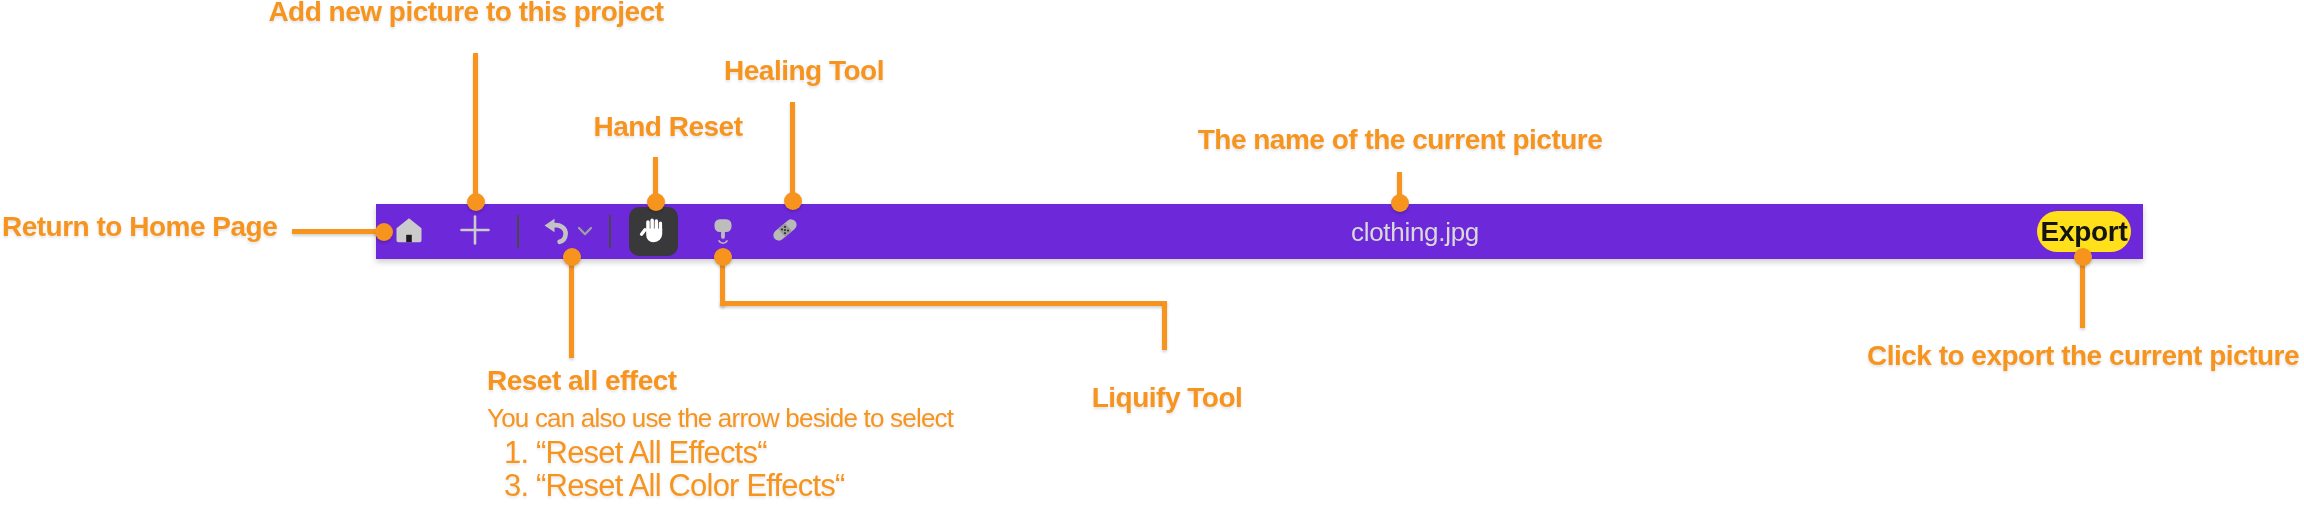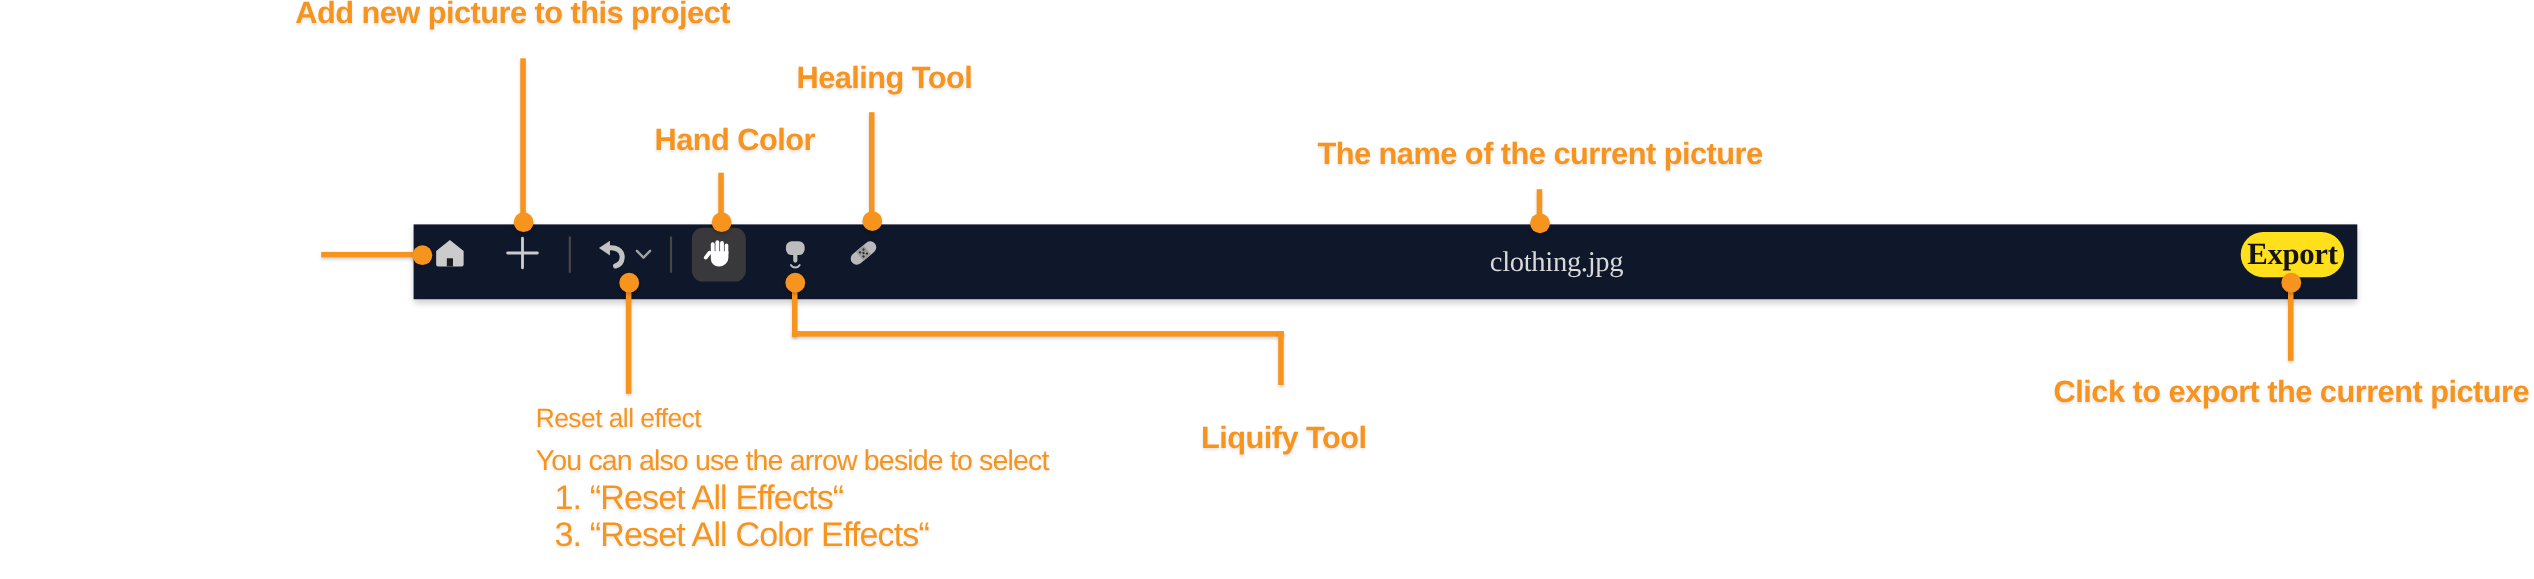--- a/index.html
+++ b/index.html
@@ -16,21 +16,21 @@
   .centered{transform:translateX(-50%);}
   .ann-add{left:466px;top:-2px;}
   .ann-return{left:2px;top:213px;}
   .ann-hand{left:668px;top:113px;}
   .ann-healing{left:804px;top:57px;}
   .ann-name{left:1400px;top:126px;}
   .ann-liquify{left:1167px;top:384px;}
   .ann-export{left:2083px;top:342px;}
   .reset-block{position:absolute;left:487px;top:366px;z-index:3;color:#f7941e;
     text-shadow:0 2px 3px rgba(0,0,0,.10);white-space:nowrap;}
-  .reset-title{font-size:24px;font-weight:400;line-height:30px;letter-spacing:-0.5px;margin:0 0 6px 0;}
+  .reset-title{font-size:28px;font-weight:700;line-height:30px;letter-spacing:-0.5px;margin:0 0 6px 0;}
   .reset-subtitle{font-size:26px;font-weight:400;line-height:33px;letter-spacing:-0.8px;margin:0 0 2px 0;}
   .reset-item{font-size:31px;font-weight:400;line-height:32.5px;letter-spacing:-0.8px;padding-left:17px;}
   
   .ln{position:absolute;background:#f7941e;z-index:2;box-shadow:0 2px 3px rgba(0,0,0,.18);}
   .v{width:5px;} .h{height:5px;}
   .ln-add{left:473px;top:53px;height:151px;}
   .ln-return{left:292px;top:229px;width:92px;}
   .ln-hand{left:653px;top:157px;height:46px;}
   .ln-healing{left:790px;top:102px;height:100px;}
   .ln-name{left:1397px;top:172px;height:32px;}
@@ -44,22 +44,22 @@
   .dot-add{left:467px;top:193px;}
   .dot-return{left:375px;top:223px;}
   .dot-hand{left:647px;top:193px;}
   .dot-healing{left:784px;top:192px;}
   .dot-name{left:1391px;top:194px;}
   .dot-undo{left:563px;top:248px;}
   .dot-liquify{left:714px;top:248px;}
   .dot-export{left:2074px;top:248px;}
   
   .toolbar{
-    position:absolute;left:376px;top:204px;width:1767px;height:68px;background:#0f172a;
-    z-index:1;box-shadow:0 3px 6px rgba(0,0,0,.20);font-family:Liberation Serif, serif;
+    position:absolute;left:376px;top:204px;width:1767px;height:55px;background:#6d28d9;
+    z-index:1;box-shadow:0 3px 6px rgba(0,0,0,.20);
   }
   .tb-btn{
     position:absolute;top:5px;width:44px;height:44px;border:none;background:transparent;
     display:flex;align-items:center;justify-content:center;padding:0;cursor:pointer;border-radius:8px;
   }
   .tb-home{left:11px;} .tb-add{left:77px;}
   .tb-undo{left:158px;}
   .tb-undo-chevron{left:196px;top:14px;width:26px;height:28px;}
   .tb-hand{left:253px;top:3px;width:49px;height:49px;background:#39393b;border-radius:10px;}
   .tb-liquify{left:325px;} .tb-healing{left:387px;}
@@ -74,21 +74,22 @@
     background:#ffe01b;color:#141414;font-family:inherit;font-size:28px;font-weight:700;
     letter-spacing:-0.3px;cursor:pointer;display:flex;align-items:center;justify-content:center;
   }
 </style>
 </head>
 <body>
 
 <div class="canvas">
 
   <div class="ann ann-add centered">Add new picture to this project</div>
-  <div class="ann ann-hand centered">Hand Color</div>
+  <div class="ann ann-return">Return to Home Page</div>
+  <div class="ann ann-hand centered">Hand Reset</div>
   <div class="ann ann-healing centered">Healing Tool</div>
   <div class="ann ann-name centered">The name of the current picture</div>
   <div class="ann ann-liquify centered">Liquify Tool</div>
   <div class="ann ann-export centered">Click to export the current picture</div>
 
   <div class="reset-block">
     <div class="reset-title">Reset all effect</div>
     <div class="reset-subtitle">You can also use the arrow beside to select</div>
     <div class="reset-item">1. “Reset All Effects“</div>
     <div class="reset-item">3. “Reset All Color Effects“</div>

